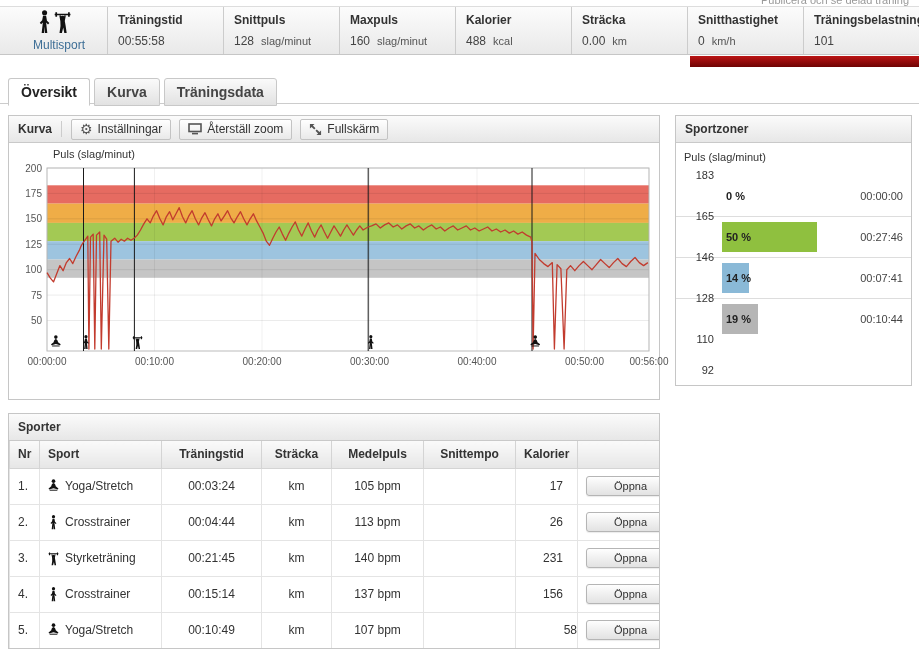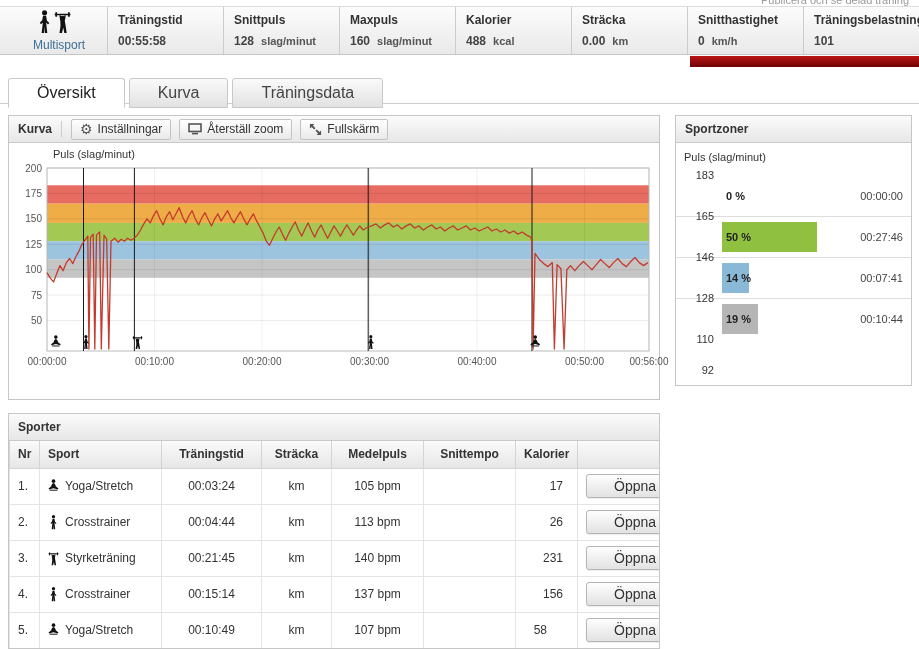--- a/index.html
+++ b/index.html
@@ -30,34 +30,34 @@
     align-items: center; justify-content: center; gap: 1px;
   }
   .sport-label { font-size: 12px; color: #3d6e96; padding-left: 11px; }
   .stats-container { flex: 1; display: flex; }
   .stat-cell {
     flex: 1; border-left: 1px solid #ccc;
     padding: 6px 10px; display: flex; flex-direction: column; gap: 7px;
     overflow: hidden;
   }
   .stat-label { font-weight: bold; font-size: 12px; color: #333; white-space: nowrap; }
-  .stat-value { font-size: 12px; color: #444; white-space: nowrap; font-weight: bold; }
+  .stat-value { font-size: 12px; color: #444; white-space: nowrap; }
   .stat-unit { margin-left: 7px; font-size: 11px; color: #555; }
   .red-strip {
     position: absolute; top: 56px; left: 690px; width: 229px; height: 11px;
     background: linear-gradient(180deg,#bb1414,#6f0404);
   }
   
   .tab-line { position: absolute; top: 103px; left: 0; width: 919px; height: 1px; background: #ccc; z-index: 0; }
   .tabs { position: absolute; top: 78px; left: 8px; display: flex; gap: 4px; z-index: 1; }
   .tab {
     border: 1px solid #c8c8c8; border-radius: 3px 3px 0 0;
-    padding: 5px 28px 5px; font-size: 16px; color: #444;
+    padding: 5px 12px 5px; font-size: 14px; color: #444;
     background: linear-gradient(180deg,#fafafa,#e2e2e2);
-    cursor: pointer; position: relative;
+    cursor: pointer; position: relative; font-weight: bold;
   }
   .tab.active { background: #fff; border-bottom-color: #fff; color: #222; }
   
   .panel { position: absolute; border: 1px solid #c6c6c6; background: #fff; }
   .panel-header {
     height: 27px; background: linear-gradient(180deg,#fbfbfb,#e7e7e7);
     border-bottom: 1px solid #c9c9c9; display: flex; align-items: center;
     padding: 0 9px; gap: 9px;
   }
   .panel-title { font-weight: bold; font-size: 12px; color: #333; white-space: nowrap; }
@@ -101,21 +101,21 @@
     background: linear-gradient(180deg,#fafafa,#e6e6e6);
     border: 1px solid #d4d4d4; border-top: none;
     height: 27px; font-weight: bold; color: #333; padding: 0 8px;
   }
   tbody td { border: 1px solid #e4e4e4; height: 36px; padding: 0 8px; color: #333; background: #fff; }
   .al-l { text-align: left; } .al-c { text-align: center; } .al-r { text-align: right; }
   .sport-name-cell { display: flex; align-items: center; gap: 6px; }
   .open-btn {
     border: 1px solid #b5b5b5; border-radius: 3px;
     background: linear-gradient(180deg,#fefefe,#e2e2e2);
-    padding: 3px 27px; font-size: 14px; color: #333; cursor: pointer;
+    padding: 3px 27px; font-size: 11px; color: #333; cursor: pointer;
     box-shadow: 0 1px 1px rgba(0,0,0,0.08);
     font-family: "Liberation Sans", sans-serif;
   }
 </style>
 </head>
 <body>
 
 <div class="publish-link">Publicera och se delad träning</div>
 
 <header class="stats-bar">
@@ -414,18 +414,18 @@
                 <path d="M5 3.8 C6.3 4.4 6.9 5.4 7.1 6.8 L9.6 8.8 9.1 9.8 5 8.6 0.9 9.8 0.4 8.8 2.9 6.8 C3.1 5.4 3.7 4.4 5 3.8 Z"></path>
                 <rect x="1.4" y="10" width="7.2" height="0.9"></rect>
               </svg>
               <span>Yoga/Stretch</span>
             </span>
           </td>
           <td class="al-c">00:10:49</td>
           <td class="al-c">km</td>
           <td class="al-c">107 bpm</td>
           <td class="al-c"></td>
-          <td class="al-r" style="padding-right:30px">58</td>
+          <td class="al-r" style="padding-right:0">58</td>
           <td class="al-c"><button class="open-btn">Öppna</button></td>
         </tr>
       </tbody>
     </table>
 </section>
 
 </body></html>

